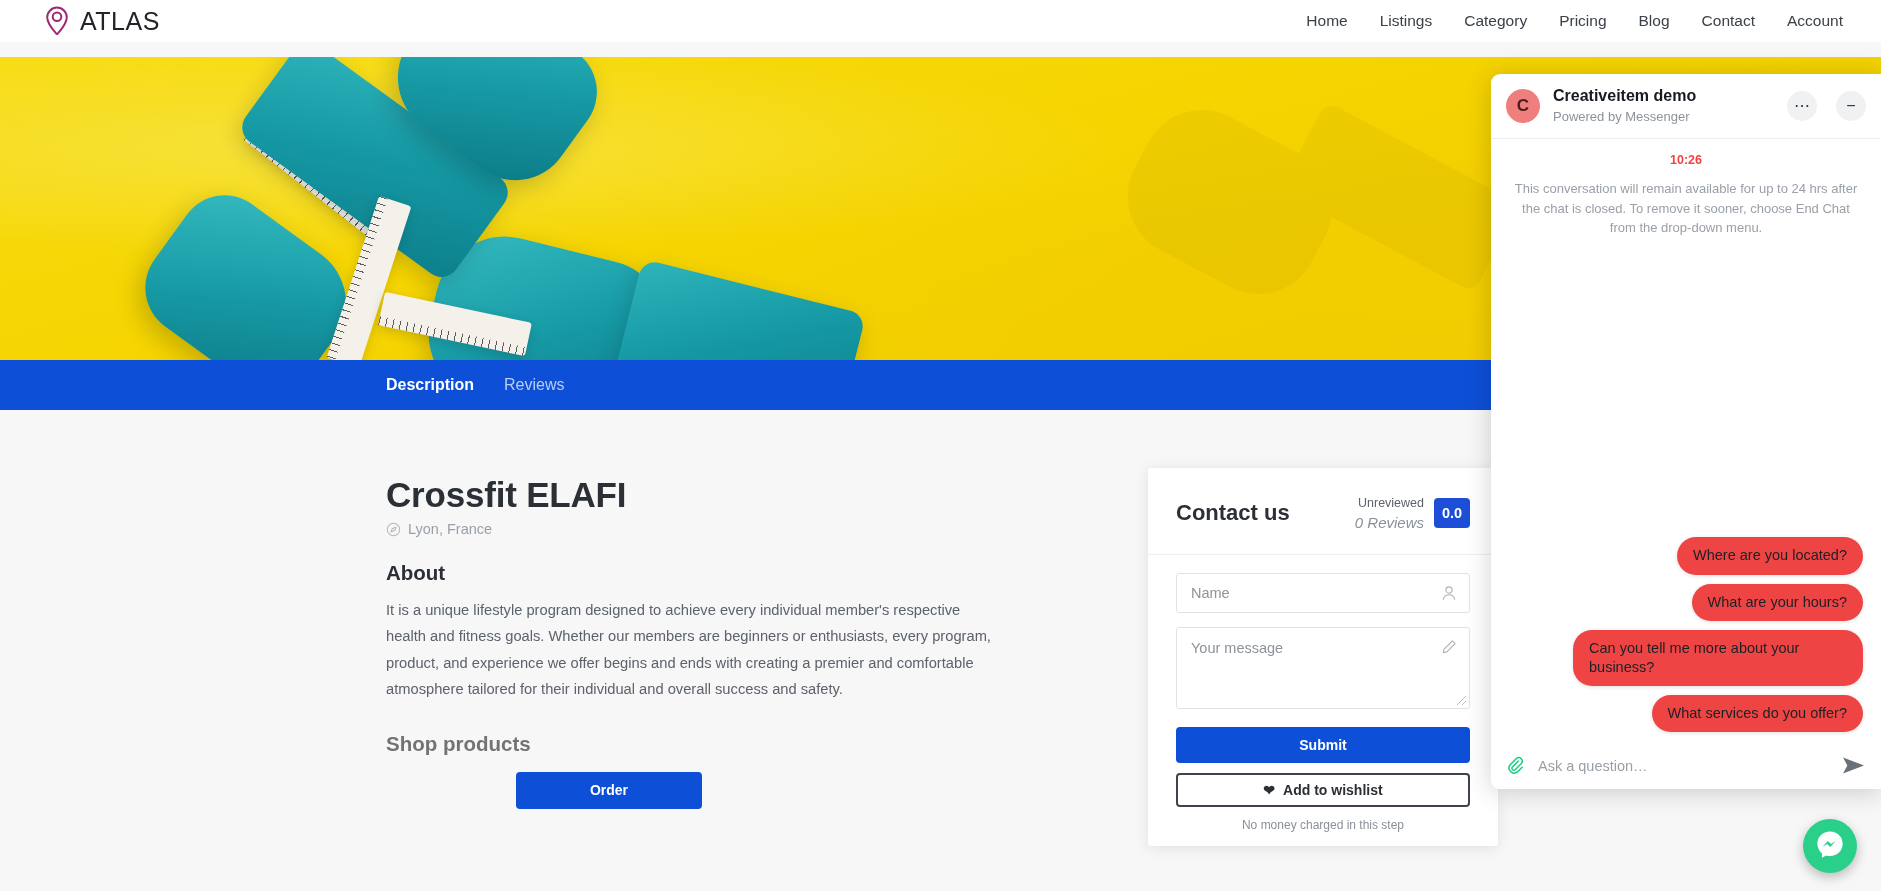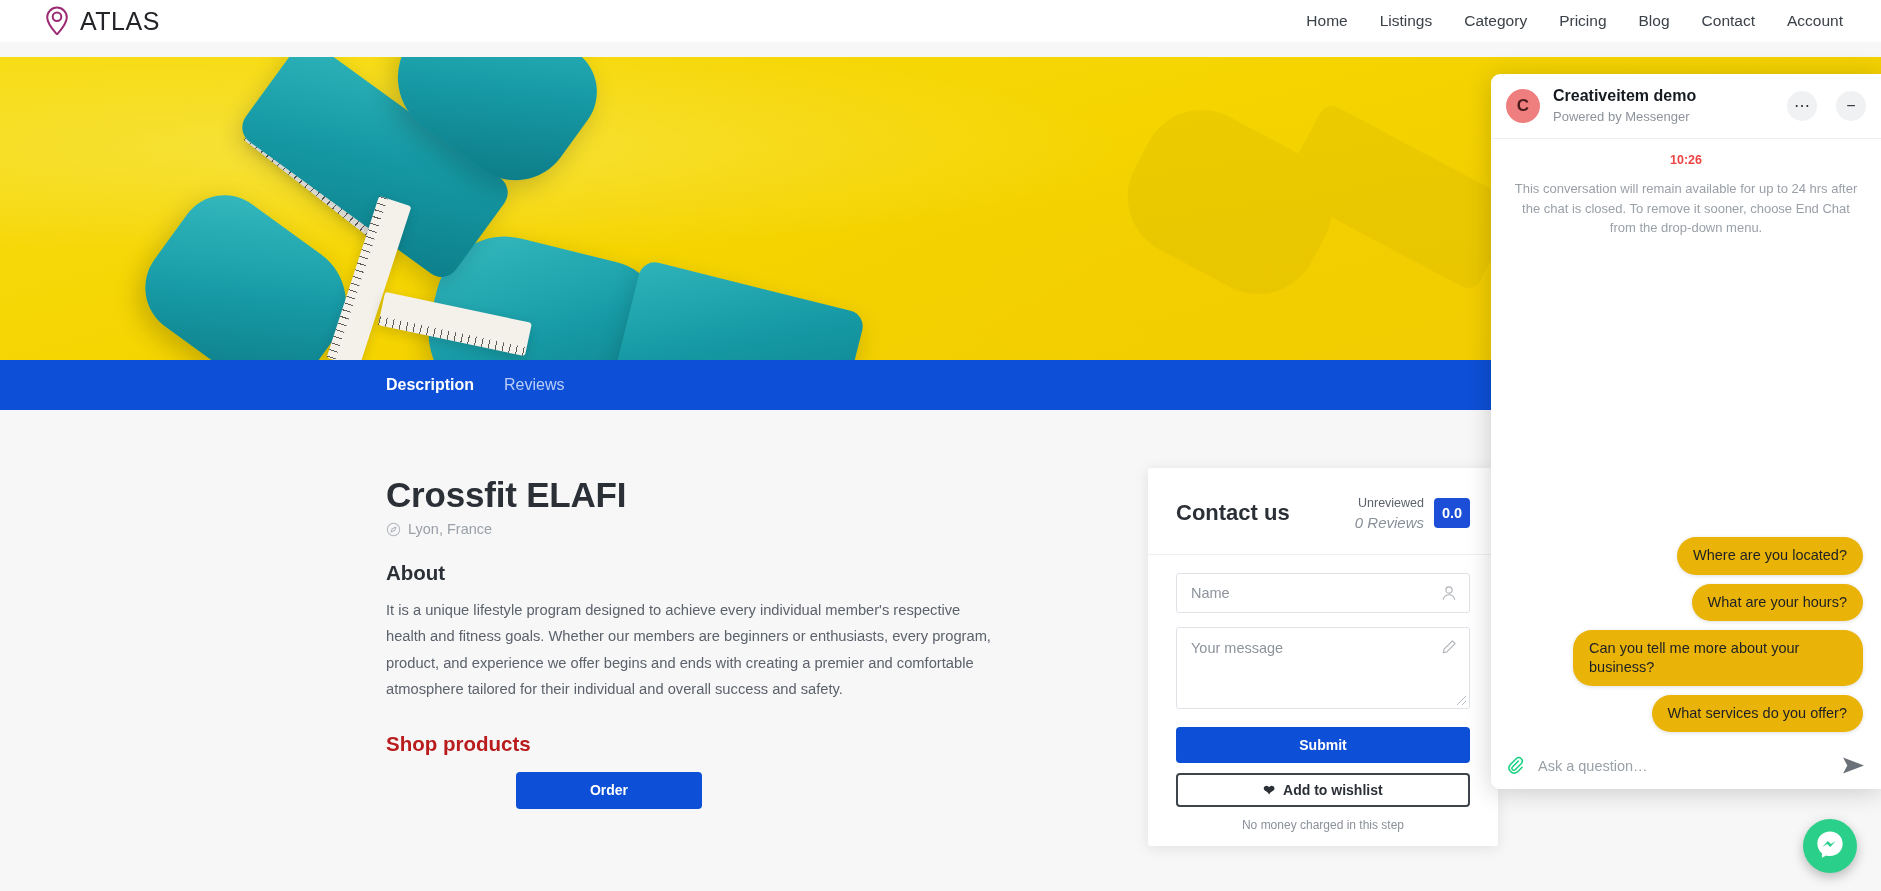--- a/index.html
+++ b/index.html
@@ -117,21 +117,21 @@
     border:1px solid #3f9e63;border-radius:4px;
     padding:4px 9px 5px;font-size:11.5px;font-weight:700;color:#3f9e63;
     background:transparent;cursor:pointer;white-space:nowrap;letter-spacing:.1px;
   }
   .sec-head{
     font-size:20.5px;font-weight:700;color:#2b2f36;margin-top:24px;
   }
   .about-body{
     margin-top:12px;font-size:14.7px;line-height:1.78;color:#5c626b;max-width:610px;
   }
-  .shop-head{font-size:20.5px;font-weight:700;color:#b91c1c;margin-top:30px;}
+  .shop-head{font-size:20.5px;font-weight:700;color:#737373;margin-top:30px;}
   .filter-row{display:flex;align-items:center;gap:22px;margin-top:16px;}
   .filter-label{font-size:14.5px;color:#5c626b;width:108px;text-align:right;}
   .select-wrap{position:relative;width:238px;}
   .select-box{
     width:238px;height:38px;border:1px solid #d9dde2;border-radius:4px;background:#fff;
     font-size:14px;color:#4a5058;padding:0 32px 0 12px;display:flex;align-items:center;
     cursor:pointer;
   }
   .chev{
     position:absolute;right:12px;top:50%;width:11px;height:7px;margin-top:-3px;pointer-events:none;
@@ -224,21 +224,21 @@
   .chat-body{flex:1;position:relative;padding:14px 18px 0;overflow:hidden;}
   .chat-time{text-align:center;font-size:12.5px;font-weight:700;color:#ef4444;}
   .chat-notice{
     text-align:center;font-size:13px;line-height:1.5;color:#9aa0a8;margin-top:12px;
   }
   .quick-replies{
     position:absolute;left:18px;right:18px;bottom:14px;
     display:flex;flex-direction:column;align-items:flex-end;gap:9px;
   }
   .qr{
-    background:#eab308;border-radius:19px;padding:9px 16px;
+    background:#ef4444;border-radius:19px;padding:9px 16px;
     font-size:14.5px;color:#1c2025;line-height:1.32;max-width:290px;text-align:left;
     box-shadow:0 1px 4px rgba(0,0,0,.13);cursor:pointer;
   }
   .chat-foot{
     flex:none;display:flex;align-items:center;gap:12px;padding:10px 16px 14px;
     background:#fff;
   }
   .clip-icon{width:19px;height:19px;flex:none;}
   .chat-input{
     flex:1;border:none;outline:none;background:transparent;

